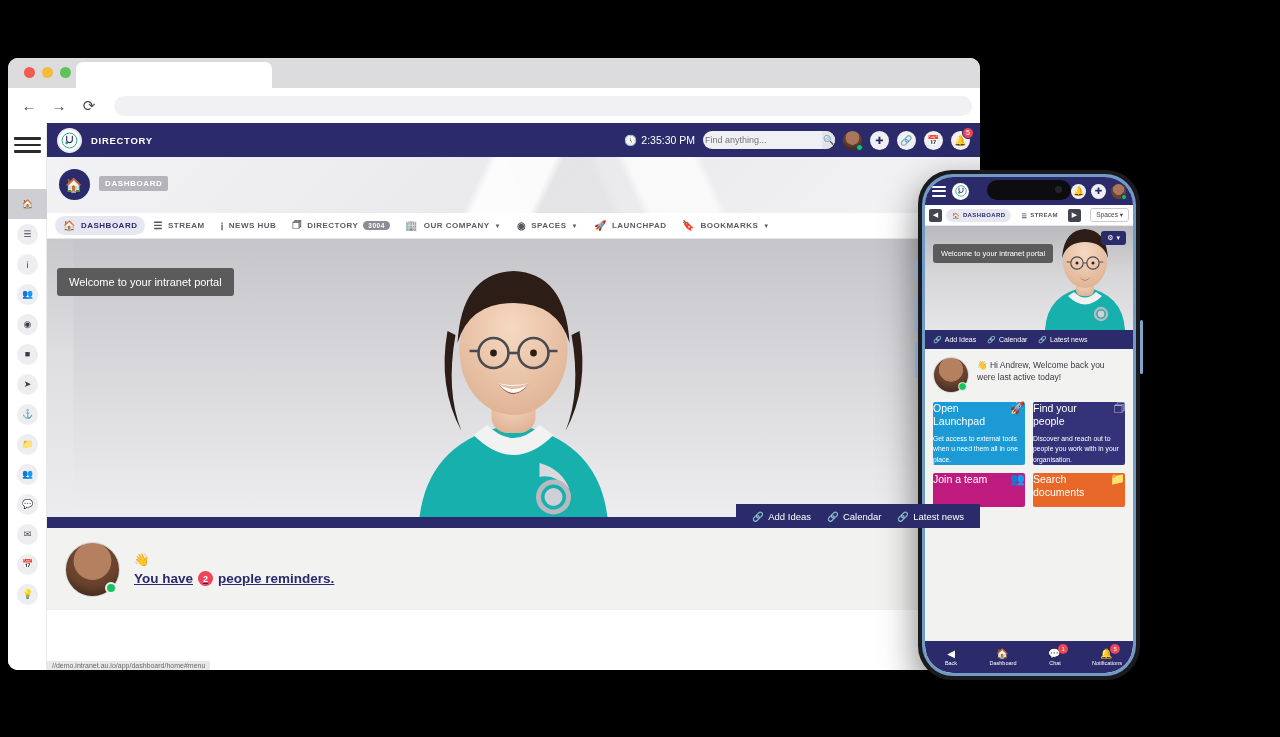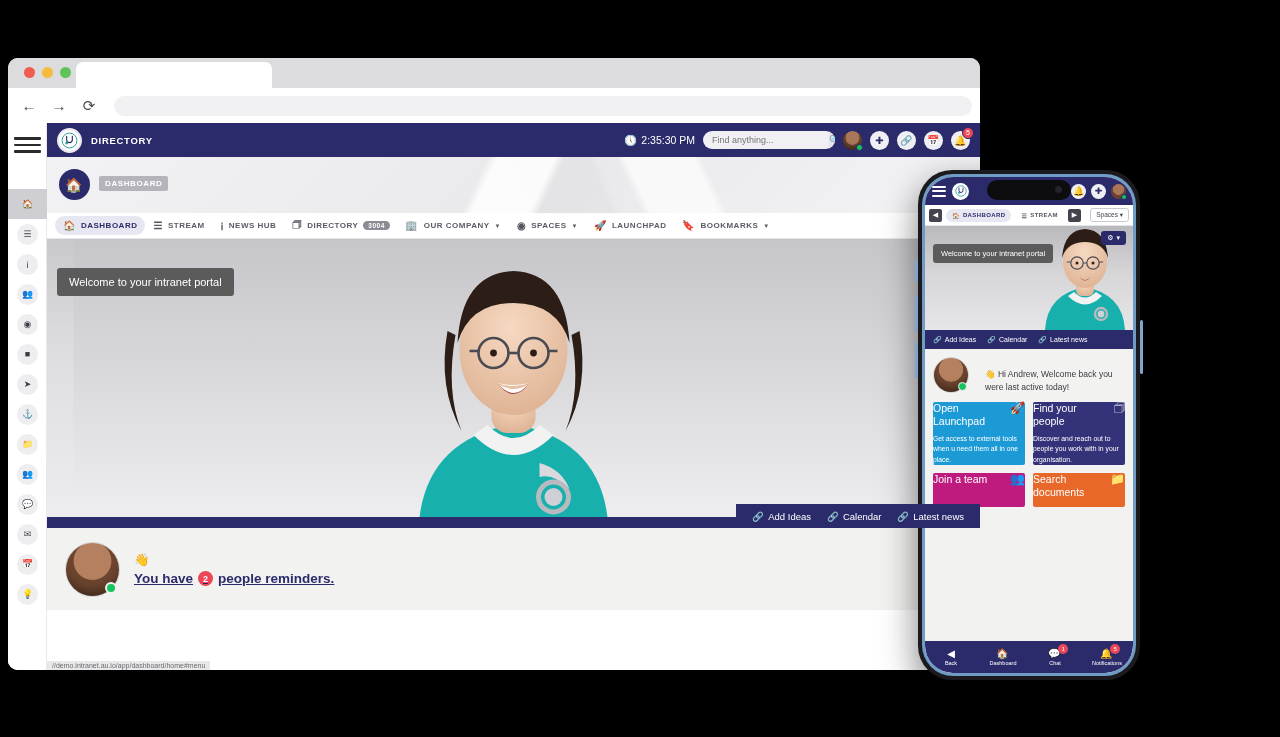--- a/index.html
+++ b/index.html
@@ -39,21 +39,21 @@
   
   .app-header{height:34px;background:#2b2a6b;display:flex;align-items:center;padding:0 10px;}
   .brand-logo{width:25px;height:25px;border-radius:50%;background:#fff;
     display:flex;align-items:center;justify-content:center;border:2px solid #e9e9ef;}
   .brand-name{color:#fff;font-size:9.5px;font-weight:bold;letter-spacing:.7px;margin-left:9px;}
   .hdr-right{margin-left:auto;display:flex;align-items:center;gap:8px;}
   .clock{color:#fff;font-size:10.5px;display:flex;align-items:center;gap:4px;}
   .searchbox{display:flex;align-items:center;background:#f0f0f4;border-radius:11px;
     height:18px;width:132px;overflow:hidden;}
   .searchbox input{border:0;background:transparent;outline:none;flex:1;
-    font-size:9px;color:#8a8a96;padding-left:9px;font-family:"Liberation Sans",sans-serif;}
+    font-size:9px;color:#8a8a96;padding-left:2px;font-family:"Liberation Sans",sans-serif;}
   .search-go{width:28px;height:18px;background:#e3e3e9;display:flex;align-items:center;
     justify-content:center;font-size:9px;color:#4a4a55;}
   .hicon{width:19px;height:19px;border-radius:50%;background:#f0f0f4;display:flex;
     align-items:center;justify-content:center;font-size:10px;color:#2b2a6b;position:relative;}
   .avatar-h{width:19px;height:19px;border-radius:50%;position:relative;overflow:visible;}
   .avatar-h .face{width:19px;height:19px;border-radius:50%;
     background:radial-gradient(circle at 50% 36%,#a9765a 0 44%,#6b4330 46% 100%);
     box-shadow:inset 0 -5px 5px -3px rgba(0,0,0,.5);}
   .pip{position:absolute;right:-1px;bottom:-1px;width:7px;height:7px;border-radius:50%;
     background:#16c45f;border:1px solid #2b2a6b;}
@@ -153,21 +153,21 @@
   .m-hero{height:104px;position:relative;overflow:hidden;flex-shrink:0;
     background:linear-gradient(180deg,#b9b9bd 0%,#d6d6d9 45%,#e6e6e9 100%);}
   .m-gear{position:absolute;right:7px;top:5px;background:#2b2a6b;color:#fff;font-size:7px;
     padding:3px 6px;border-radius:3px;z-index:6;display:flex;gap:3px;align-items:center;}
   .m-tip{position:absolute;left:8px;top:18px;background:#5b5b5b;color:#fff;font-size:7.5px;
     padding:5px 8px;border-radius:3px;z-index:5;}
   .m-links{height:19px;background:#2b2a6b;display:flex;align-items:center;gap:11px;
     padding:0 8px;flex-shrink:0;}
   .ml{color:#fff;font-size:7px;display:flex;align-items:center;gap:3px;}
   .m-body{flex:1;background:#f2f2f0;padding:8px;overflow:hidden;}
-  .m-welcome{display:flex;gap:16px;align-items:flex-end;margin-bottom:9px;}
+  .m-welcome{display:flex;gap:8px;align-items:flex-start;margin-bottom:9px;}
   .mw-av{width:36px;height:36px;border-radius:50%;position:relative;flex-shrink:0;
     border:1px solid #d4d4d8;}
   .mw-av .face{width:100%;height:100%;border-radius:50%;
     background:radial-gradient(circle at 50% 34%,#b4805f 0 42%,#6d452f 44% 100%);
     box-shadow:inset 0 -8px 8px -5px rgba(0,0,0,.45);}
   .mw-av .pip3{position:absolute;right:1px;bottom:1px;width:9px;height:9px;border-radius:50%;
     background:#16c45f;border:1.5px solid #f2f2f0;}
   .mw-text{font-size:8.5px;color:#3a3a42;line-height:1.45;padding-top:2px;}
   .m-grid{display:grid;grid-template-columns:1fr 1fr;gap:8px;}
   .m-card{border-radius:2px;padding:0;color:#fff;min-height:60px;}

